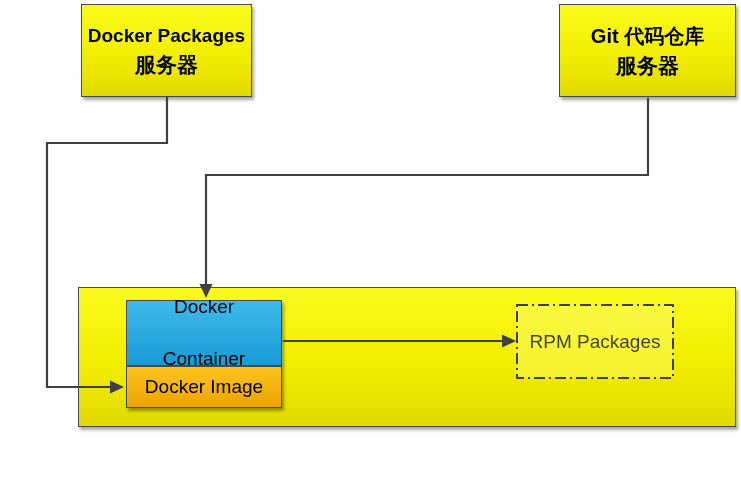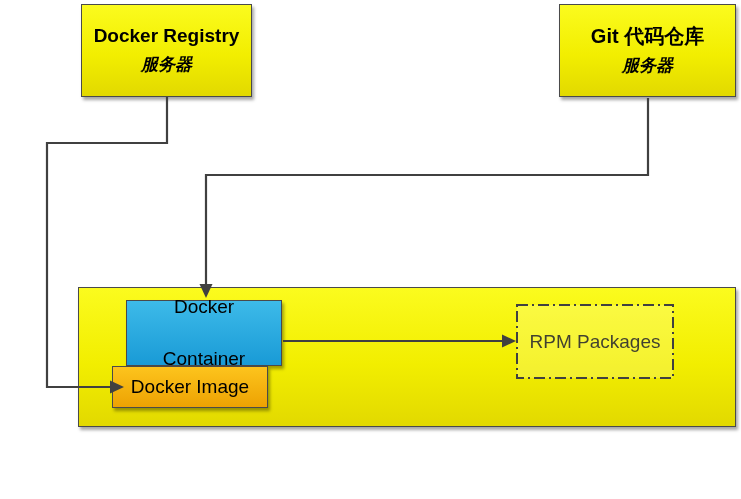--- a/index.html
+++ b/index.html
@@ -29,31 +29,31 @@
     box-shadow:2px 3px 3px rgba(0,0,0,0.35);
   }
   .yellow { background:linear-gradient(180deg, var(--yellow-top) 0%, var(--yellow-mid) 55%, var(--yellow-bottom) 100%); }
   .blue   { background:linear-gradient(180deg, var(--blue-top) 0%, var(--blue-bottom) 100%);gap:24px; }
   .orange { background:linear-gradient(180deg, var(--orange-top) 0%, var(--orange-bottom) 100%); }
 
   #node-docker-registry { left:81px; top:4px; width:171px; height:93px; }
   #node-git-repo        { left:559px; top:4px; width:177px; height:93px;text-align:center; }
   #node-packager        { left:78px; top:287px; width:658px; height:140px; }
   #node-docker-container{ left:126px; top:300px; width:156px; height:66px; font-size:19px; line-height:28px; }
-  #node-docker-image    { left:112px; top:366px; width:156px; height:42px; font-size:19px; }
+  #node-docker-image    { left:126px; top:366px; width:156px; height:42px; font-size:19px; }
   #node-rpm-packages {
     position:absolute; left:517px; top:305px; width:156px; height:73px;
     display:flex; align-items:center; justify-content:center;
     font-size:19px; text-align:left;
   }
   .latin-bold { font-size:19px; font-weight:bold; line-height:29px; }
   .title-mixed { font-size:20px; font-weight:bold; line-height:30px; }
   .cjk {
     font-family:"Liberation Serif","DejaVu Serif",serif;
-    font-weight:bold; font-size:17px; line-height:30px;font-style:italic;
+    font-weight:bold; font-size:21px; line-height:30px;
   }
   .caption {
     position:absolute; left:30px; top:451px; width:711px;
     text-align:center; font-size:22px; letter-spacing:2px;
     font-family:"Liberation Serif","DejaVu Serif",serif;
   }
   .overlay { position:absolute; left:0; top:0; pointer-events:none; }
   .conn { fill:none; stroke:var(--line); stroke-width:2.2; }
   .arrow { fill:var(--line); stroke:none; }
   .rpm-rect {
@@ -63,21 +63,21 @@
   }
 </style>
 </head>
 <body>
 
 <div class="canvas">
 
   <div class="node yellow" id="node-packager"></div>
 
   <div class="node yellow" id="node-docker-registry">
-    <div class="latin-bold">Docker Registry</div>
+    <div class="latin-bold">Docker Packages</div>
     <div class="cjk">服务器</div>
   </div>
 
   <div class="node yellow" id="node-git-repo">
     <div class="title-mixed">Git 代码仓库</div>
     <div class="cjk">服务器</div>
   </div>
 
   <div class="node blue" id="node-docker-container">
     <div>Docker</div>

